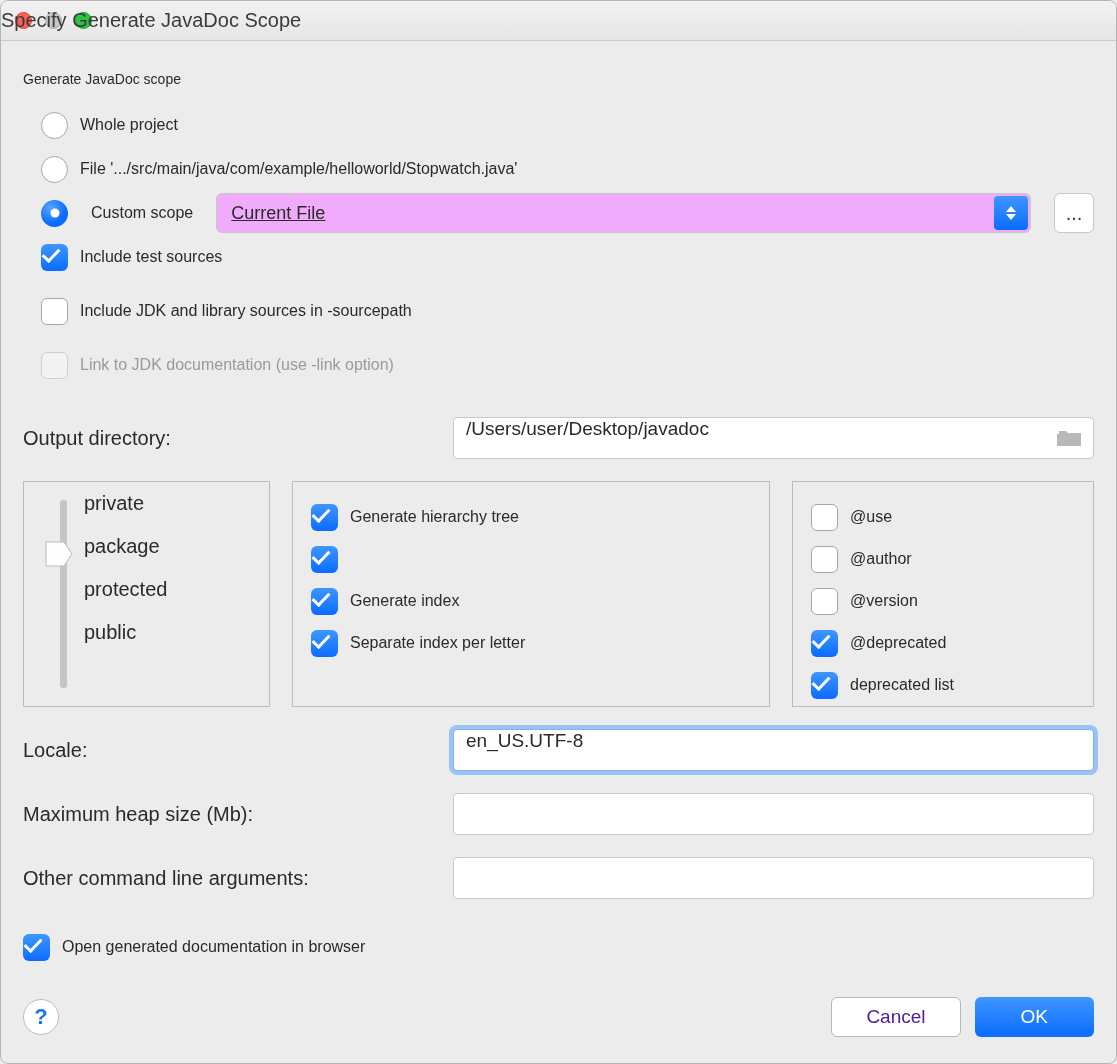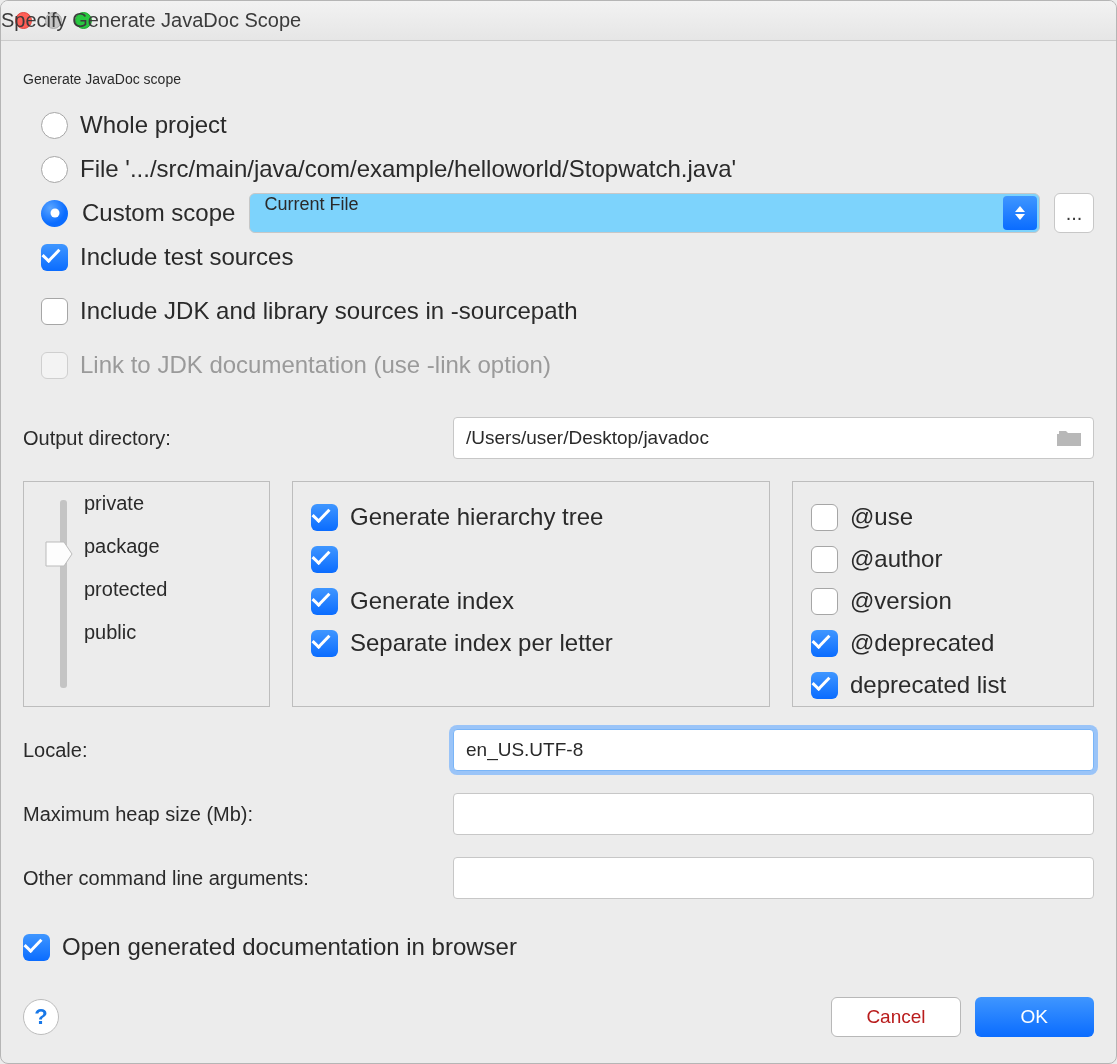--- a/index.html
+++ b/index.html
@@ -19,47 +19,47 @@
 .fieldset-body { padding: 18px 0 0 18px; }
 .row { display: flex; align-items: center; min-height: 44px; gap: 12px; }
 .row.pad { padding-left: 0; }
 .radio { width: 27px; height: 27px; border-radius: 50%; border: 1.5px solid #a6a6a6; background: #fff; flex-shrink: 0; position: relative; }
 .radio.checked { border: none; background: radial-gradient(circle at 35% 30%, #5aa5ff, #0a6cff 60%); }
 .radio.checked::after { content: ""; position: absolute; width: 9px; height: 9px; border-radius: 50%; background: #fff; top: 50%; left: 50%; transform: translate(-50%,-50%); }
 .checkbox { width: 27px; height: 27px; border-radius: 6px; border: 1.5px solid #a6a6a6; background: #fff; flex-shrink: 0; position: relative; }
 .checkbox.checked { border: none; background: linear-gradient(#3f96ff,#0a6cff); }
 .checkbox.checked::after { content: ""; position: absolute; left: 5px; top: 1px; width: 7px; height: 14px; border: solid #fff; border-width: 0 3.5px 3.5px 0; transform: rotate(44deg); }
 .checkbox.disabled { border-color: #cfcfcf; background: #f3f3f3; }
-.label { font-size: 24px; color: #2a2a2a; }
+.label { font-size: 16px; color: #2a2a2a; }
 .label.disabled { color: #9a9a9a; }
-.select { flex: 1; height: 40px; background: #7dd3fc; border: 1px solid #c7c7c7; border-radius: 6px; display: flex; align-items: flex-start; padding: 0 14px; position: relative; }
+.select { flex: 1; height: 40px; background: #f0abfc; border: 1px solid #c7c7c7; border-radius: 6px; display: flex; align-items: center; padding: 0 14px; position: relative; text-decoration: underline; }
 .select-arrows { position: absolute; right: 2px; top: 2px; bottom: 2px; width: 34px; background: linear-gradient(#3f96ff,#0a6cff); border-radius: 4px; display: flex; flex-direction: column; align-items: center; justify-content: center; gap: 2px; }
 .select-arrows::before, .select-arrows::after { content: ""; width: 0; height: 0; border-left: 5px solid transparent; border-right: 5px solid transparent; }
 .select-arrows::before { border-bottom: 6px solid #fff; }
 .select-arrows::after { border-top: 6px solid #fff; }
 .sq-btn { width: 40px; height: 40px; background: #fff; border: 1px solid #c7c7c7; border-radius: 6px; display: flex; align-items: center; justify-content: center; font-size: 20px; color: #3a3a3a; }
 .form-row { display: flex; align-items: center; gap: 20px; margin-top: 22px; }
 .form-label { width: 410px; font-size: 20px; }
-.text-input { flex: 1; height: 42px; background: #fff; border: 1px solid #c7c7c7; border-radius: 4px; padding: 0 12px; font-size: 19px; color: #2a2a2a; display: flex; align-items: center; position: relative; }
+.text-input { flex: 1; height: 42px; background: #fff; border: 1px solid #c7c7c7; border-radius: 4px; padding: 0 12px; font-size: 19px; color: #2a2a2a; display: flex; align-items: flex-start; position: relative; }
 .text-input.focused { box-shadow: 0 0 0 4px #9ac4f8; border-color: #7ab5f7; }
 .folder-icon { position: absolute; right: 10px; top: 50%; transform: translateY(-50%); color: #b8b8b8; }
 .panels { display: flex; gap: 22px; margin-top: 22px; }
 .panel { border: 1px solid #bdbdbd; background: #ececec; padding: 14px 18px; }
 .panel1 { width: 247px; height: 226px; position: relative; }
 .panel2 { flex: 1; height: 226px; }
 .panel3 { width: 302px; height: 226px; }
 .slider-track { position: absolute; left: 36px; top: 18px; bottom: 18px; width: 7px; background: #c4c4c4; border-radius: 3px; }
 .slider-thumb { position: absolute; left: 20px; top: 58px; width: 30px; height: 28px; }
 .vis-labels { position: absolute; left: 60px; top: 10px; display: flex; flex-direction: column; gap: 20px; font-size: 20px; }
 .vis-labels span.active { color: #2a2a2a; }
 .check-row { display: flex; align-items: center; gap: 12px; height: 42px; }
 .bottom { margin-top: 28px; display: flex; align-items: center; }
 .help-btn { width: 36px; height: 36px; border-radius: 50%; border: 1.5px solid #bcbcbc; background: #fff; display: flex; align-items: center; justify-content: center; color: #1878e8; font-size: 22px; font-weight: 600; }
 .actions { margin-left: auto; display: flex; gap: 14px; }
-.btn { height: 40px; border-radius: 6px; padding: 8px 34px; font-size: 19px; display: flex; align-items: center; justify-content: center; border: 1px solid #b8b8b8; background: #fff; color: #b91c1c; }
+.btn { height: 40px; border-radius: 6px; padding: 8px 34px; font-size: 19px; display: flex; align-items: center; justify-content: center; border: 1px solid #b8b8b8; background: #fff; color: #4c1d95; }
 .btn.primary { background: linear-gradient(#3f96ff,#0a6cff); border: none; color: #fff; padding: 0 46px; }
 </style>
 </head>
 <body>
 
 <div class="window">
   <div class="titlebar">
     <div class="traffic-lights">
       <div class="dot dot-red"></div>
       <div class="dot dot-yellow"></div>
@@ -78,21 +78,21 @@
         <div class="row pad">
           <div class="radio"></div>
           <span class="label">Whole project</span>
         </div>
 
         <div class="row pad">
           <div class="radio"></div>
           <span class="label">File '.../src/main/java/com/example/helloworld/Stopwatch.java'</span>
         </div>
 
-        <div class="row pad" style="gap:14px;">
+        <div class="row pad" style="gap:23px;">
           <div class="radio checked"></div>
           <span class="label">Custom scope</span>
           <div class="select">
             <span>Current File</span>
             <div class="select-arrows"></div>
           </div>
           <div class="sq-btn">
             <span>...</span>
           </div>
         </div>

